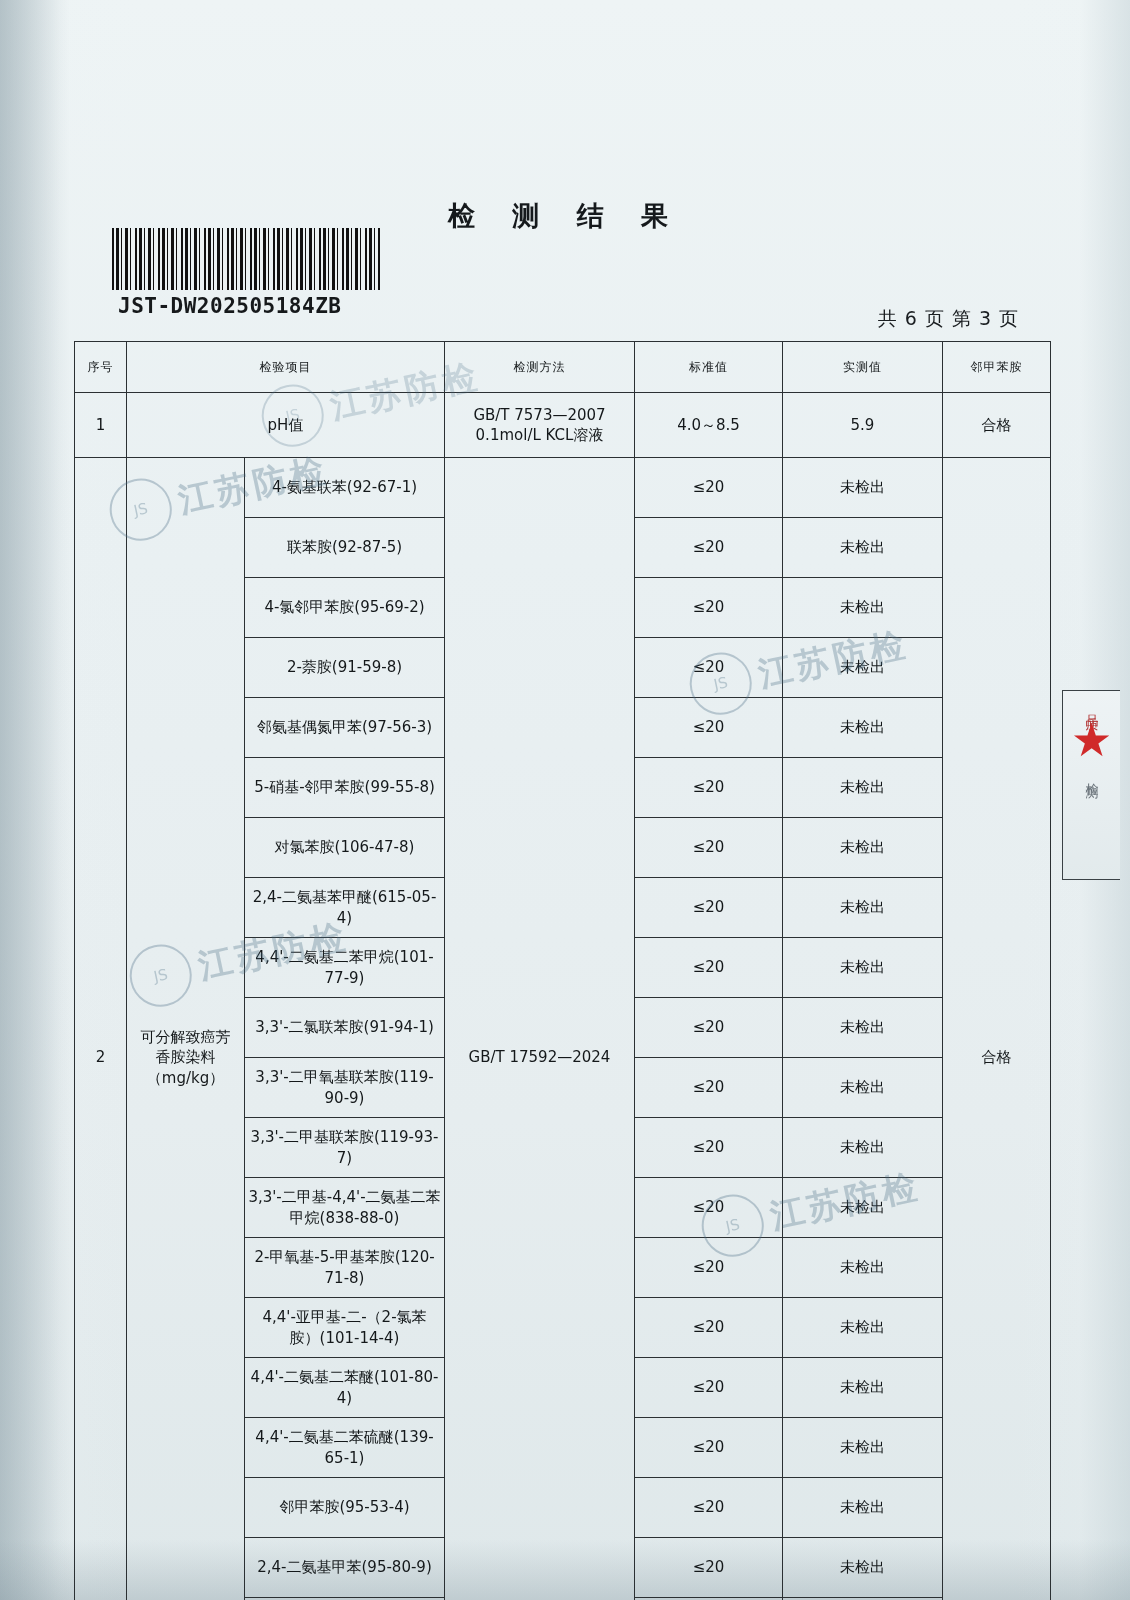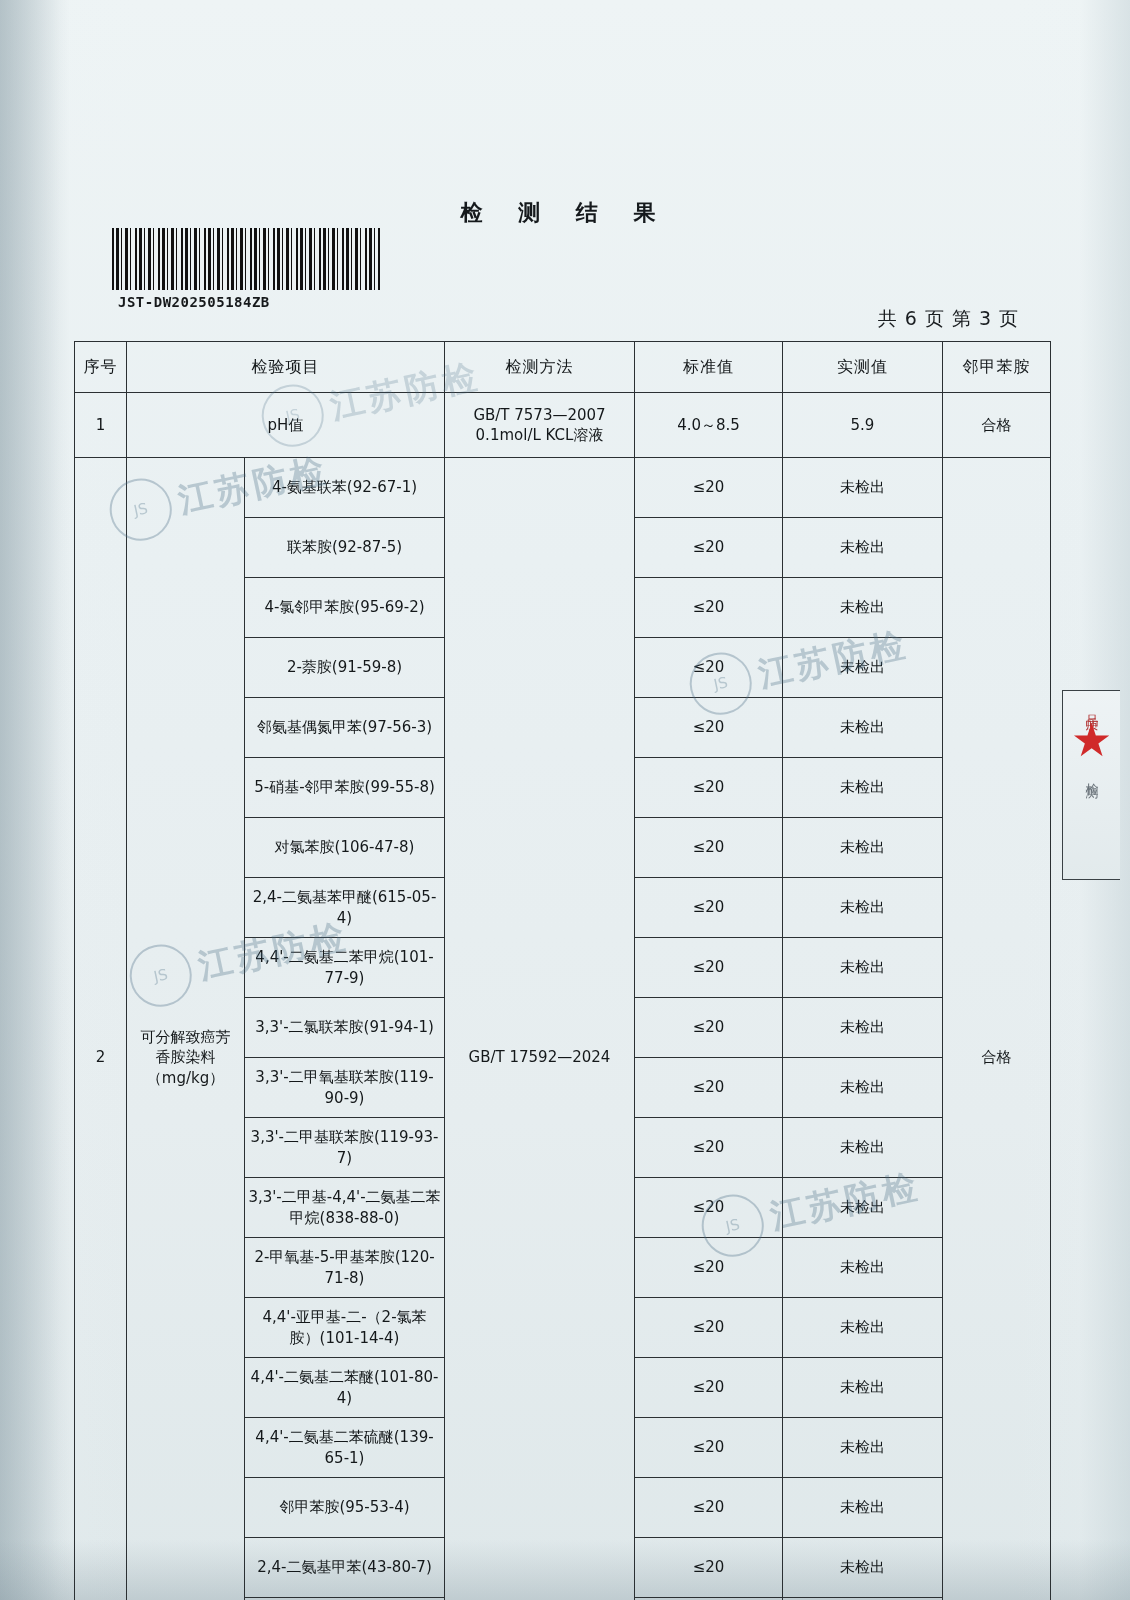--- a/index.html
+++ b/index.html
@@ -36,21 +36,21 @@
     pointer-events: none;
   }
 
   
   .doc-title {
     position: absolute;
     top: 198px;
     left: 0;
     width: 1130px;
     text-align: center;
-    font-size: 22px;
+    font-size: 27px;
     letter-spacing: 14px;
     color: #15191c;
     font-family: "DejaVu Sans", "Liberation Sans", sans-serif;
     font-weight: bold;
   }
 
   
   .barcode-wrap {
     position: absolute;
     left: 112px;
@@ -63,21 +63,21 @@
     background-image:
       repeating-linear-gradient(90deg,
         #111 0px, #111 2px, transparent 2px, transparent 4px,
         #111 4px, #111 7px, transparent 7px, transparent 9px,
         #111 9px, #111 10px, transparent 10px, transparent 13px,
         #111 13px, #111 16px, transparent 16px, transparent 18px,
         #111 18px, #111 19px, transparent 19px, transparent 23px);
   }
   .barcode-text {
     font-family: "DejaVu Sans Mono", "Liberation Mono", monospace;
-    font-size: 14px;
+    font-size: 21px;
     letter-spacing: 0.5px;
     color: #16191b;
     margin-top: 4px;
     padding-left: 6px;
     font-weight: bold;
   }
 
   
   .page-indicator {
     position: absolute;
@@ -110,21 +110,21 @@
     color: #14181a;
     text-align: center;
     vertical-align: middle;
     padding: 4px 3px;
     line-height: 1.35;
     font-family: "DejaVu Sans", "Liberation Sans", sans-serif;
   }
   table.results th {
     font-weight: normal;
     height: 42px;
-    font-size: 16px;
+    font-size: 12px;
     letter-spacing: 1px;
   }
   td.idx { width: 52px; }
   td.cat { width: 118px; }
   td.item { width: 200px; }
   td.method { width: 190px; }
   td.std { width: 148px; }
   td.meas { width: 160px; }
   td.verdict { width: 108px; }
 
@@ -351,21 +351,21 @@
           <td class="item">4,4'-二氨基二苯硫醚(139-65-1)</td>
           <td class="std">≤20</td>
           <td class="meas">未检出</td>
         </tr>
         <tr class="row-amine">
           <td class="item">邻甲苯胺(95-53-4)</td>
           <td class="std">≤20</td>
           <td class="meas">未检出</td>
         </tr>
         <tr class="row-amine">
-          <td class="item">2,4-二氨基甲苯(43-80-7)</td>
+          <td class="item">2,4-二氨基甲苯(95-80-9)</td>
           <td class="std">≤20</td>
           <td class="meas">未检出</td>
         </tr>
         <tr class="row-amine">
           <td class="item">2,4,5-三甲基苯胺(137-17-7)</td>
           <td class="std">≤20</td>
           <td class="meas">未检出</td>
         </tr>
       </tbody>
   </table>

